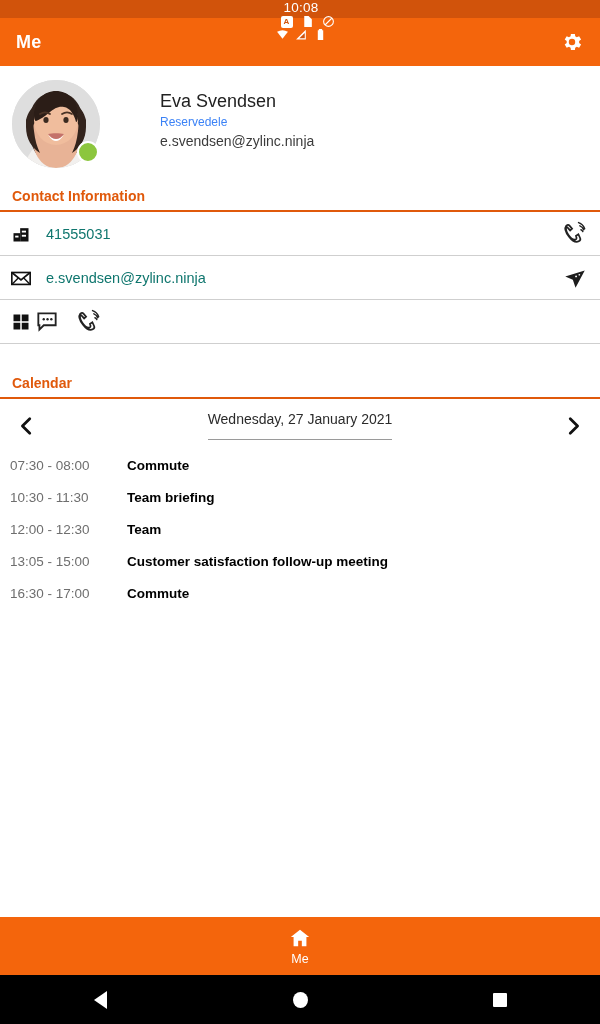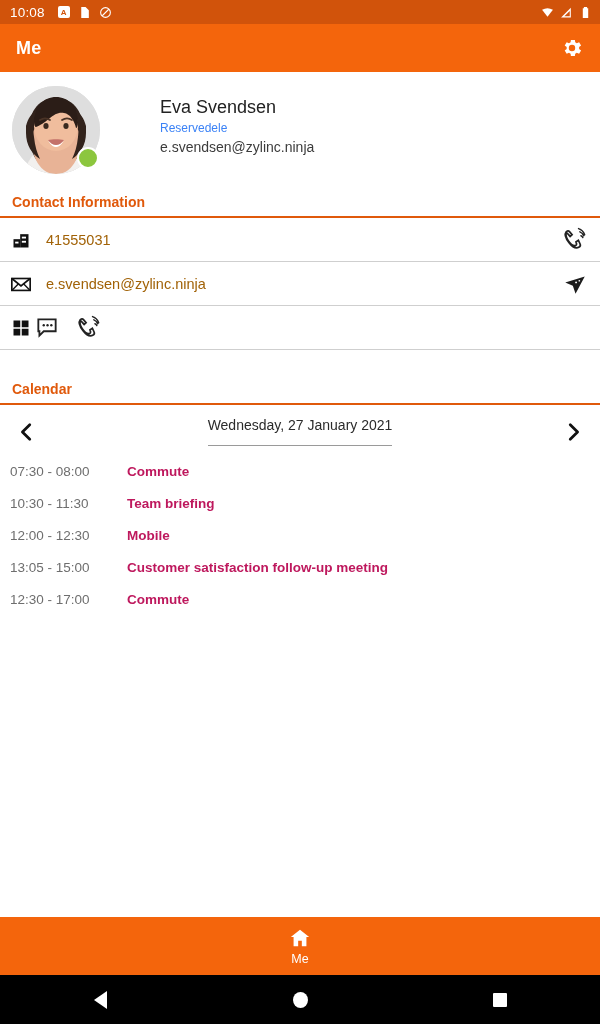--- a/index.html
+++ b/index.html
@@ -5,23 +5,23 @@
   * { margin:0; padding:0; box-sizing:border-box; }
   html,body { width:600px; height:1024px; }
   body {
     font-family:"Liberation Sans", sans-serif;
     background:#ffffff;
     overflow:hidden;
     position:relative;
   }
   
   .statusbar {
-    height:24px; background:#D1530B; color:#ffffff;
+    height:18px; background:#D1530B; color:#ffffff;
     display:flex; align-items:center; padding:0 8px 0 10px;
-    font-size:13px; letter-spacing:.2px;
+    font-size:13px; letter-spacing:.2px;flex-direction:column;
   }
   .sb-time { font-size:13.5px; }
   .sb-left-icons { display:flex; align-items:center; gap:8px; margin-left:13px; }
   .sb-spacer { flex:1; }
   .sb-right-icons { display:flex; align-items:center; gap:6px; }
   .sb-ic { width:13px; height:13px; display:block; }
   .sb-ic-sq {
     width:12px; height:12px; background:#ffffff; border-radius:2px;
     display:flex; align-items:center; justify-content:center;
     color:#D1530B; font-size:8px; font-weight:bold;
@@ -55,36 +55,36 @@
   .section-head {
     color:#E0590B; font-size:14px; font-weight:bold;
     padding:8px 4px 6px 12px; border-bottom:2px solid #E0590B;
   }
   
   .row {
     display:flex; align-items:center; min-height:44px;
     border-bottom:1px solid #cfcfcf; padding:0 12px 0 8px;
   }
   .row-ic { width:26px; flex:0 0 26px; display:flex; justify-content:center; align-items:center; }
-  .row-label { flex:1; font-size:14.5px; color:#a16207; padding-left:12px; }
+  .row-label { flex:1; font-size:14.5px; color:#0f766e; padding-left:12px; }
   .row-actions { display:flex; align-items:center; gap:16px; }
   .act { width:26px; height:26px; display:block; }
   
   .cal-nav {
     display:flex; align-items:center; justify-content:space-between;
     padding:12px 16px 10px 16px;
   }
   .chev { width:22px; height:22px; cursor:pointer; }
   .cal-date {
     font-size:14px; color:#2b2b2b;
     border-bottom:1px solid #9a9a9a; padding-bottom:12px;
   }
   .event { display:flex; padding:8px 0 9px 10px; }
   .ev-time { width:117px; flex:0 0 117px; font-size:13.5px; color:#6e6e6e; }
-  .ev-title { font-size:13.5px; color:#be185d; font-weight:bold; }
+  .ev-title { font-size:13.5px; color:#000000; font-weight:bold; }
   
   .bottomnav {
     position:absolute; left:0; right:0; bottom:49px; height:58px;
     background:#F4650C; display:flex; align-items:center;
   }
   .bn-item {
     flex:1; display:flex; flex-direction:column;
     align-items:center; justify-content:center; gap:3px; cursor:pointer;
   }
   .bn-ic { width:22px; height:22px; }
@@ -251,28 +251,28 @@
   <div class="event">
     <span class="ev-time">07:30 - 08:00</span>
     <span class="ev-title">Commute</span>
   </div>
   <div class="event">
     <span class="ev-time">10:30 - 11:30</span>
     <span class="ev-title">Team briefing</span>
   </div>
   <div class="event">
     <span class="ev-time">12:00 - 12:30</span>
-    <span class="ev-title">Mobile</span>
+    <span class="ev-title">Team</span>
   </div>
   <div class="event">
     <span class="ev-time">13:05 - 15:00</span>
     <span class="ev-title">Customer satisfaction follow-up meeting</span>
   </div>
   <div class="event">
-    <span class="ev-time">12:30 - 17:00</span>
+    <span class="ev-time">16:30 - 17:00</span>
     <span class="ev-title">Commute</span>
   </div>
 </div>
 
 <div class="bottomnav">
   <div class="bn-item active">
     <svg class="bn-ic" viewBox="0 0 24 24">
       <path fill="#fff" d="M12 3 L22 11 h-3 v10 h-5 v-6 h-4 v6 H5 V11 H2 Z"></path>
     </svg>
     <span class="bn-label">Me</span>

